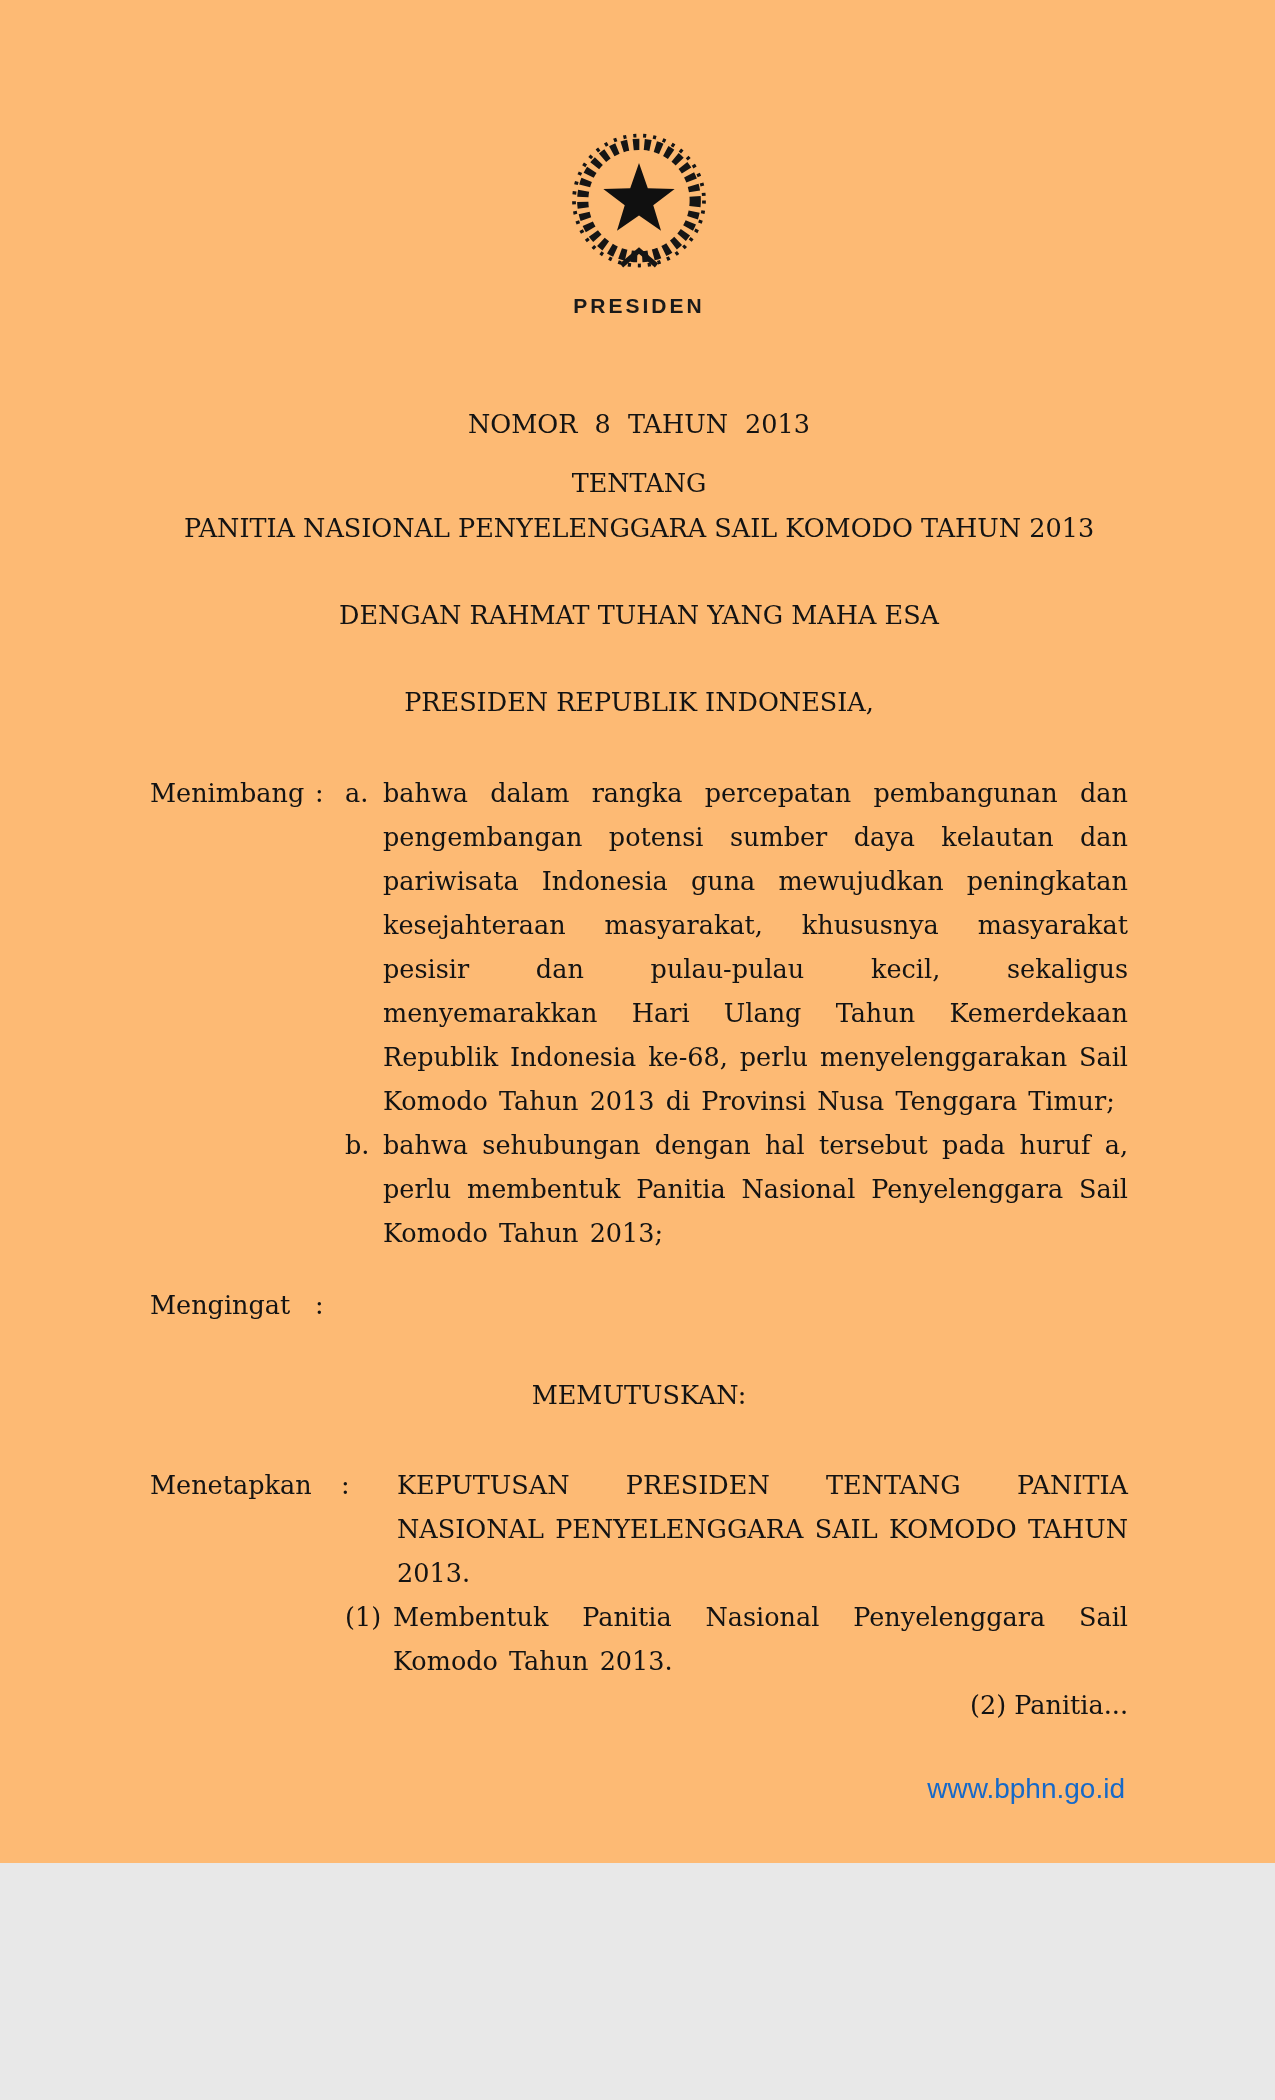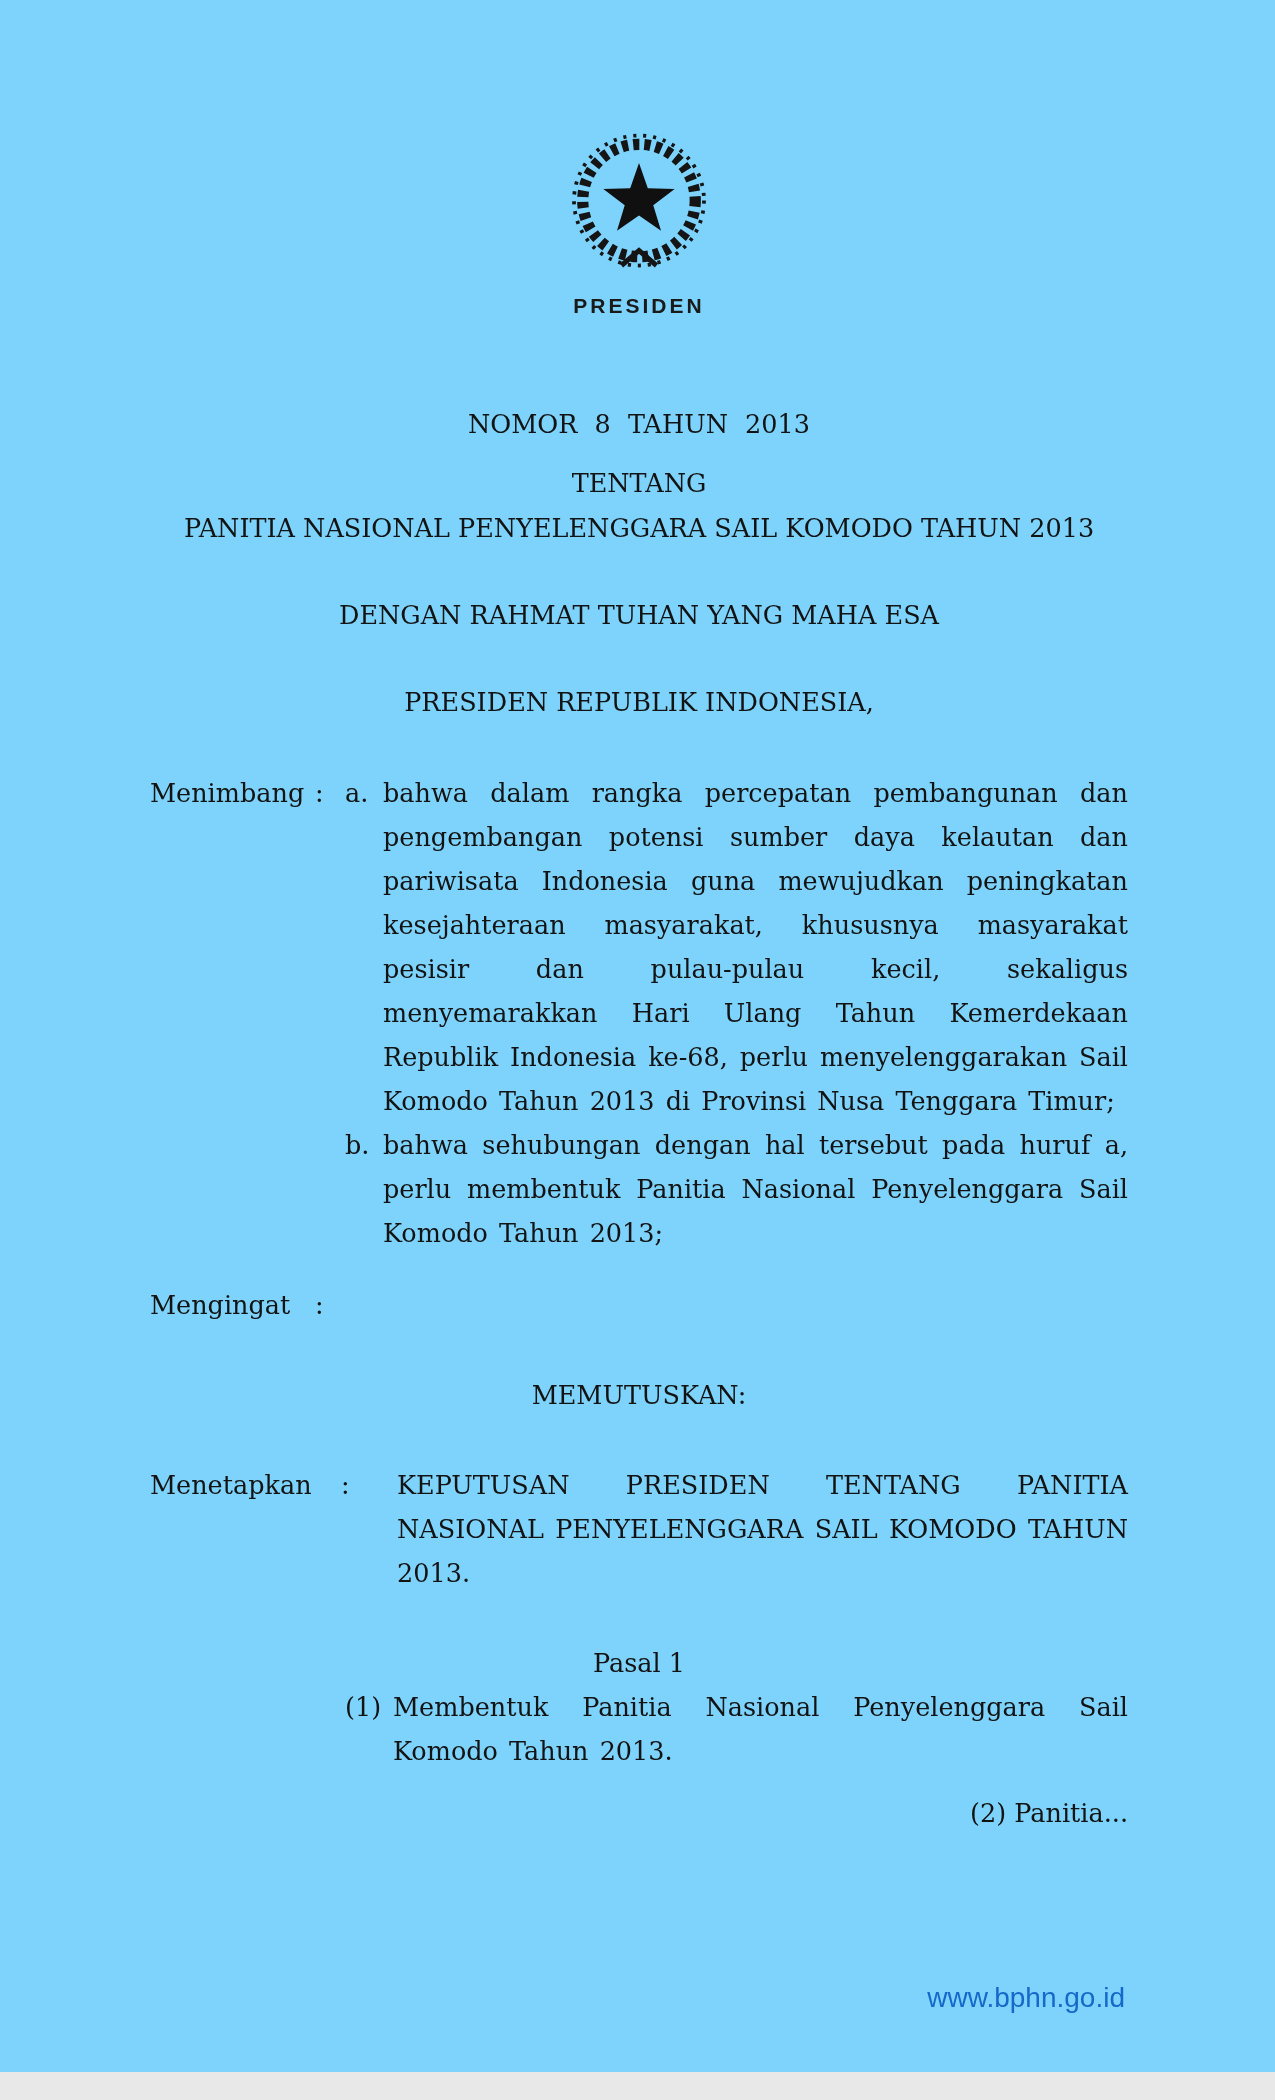--- a/index.html
+++ b/index.html
@@ -1,20 +1,20 @@
 <!DOCTYPE html>
 <html><head>
 <meta charset="utf-8">
 <style>
   html,body{margin:0;padding:0;background:#e8e8e8;}
   .page{
     position:relative;
-    width:1275px;height:2072px;
+    width:1275px;height:1863px;
     margin:0 auto;
-    background:#7dd3fc;
+    background:#fdba74;
     font-family:"DejaVu Serif", serif;
     font-size:25.5px;
     color:#131313;
     overflow:hidden;
   }
   .content{
     position:absolute;
     left:150px;top:128px;
     width:978px;
   }
@@ -43,21 +43,21 @@
   .m-mengingat{margin-top:28px;}
   .lettered-item{padding-left:38px;text-align:justify;}
   .lettered-item .marker{display:inline-block;width:38px;margin-left:-38px;}
   .memutuskan{text-align:center;margin-top:46px;line-height:44px;}
   .m-menetapkan{margin-top:46px;gap:26px;}
   
   .pasal-heading{text-align:center;margin-top:46px;line-height:44px;}
   .pasal-body{margin-left:195px;line-height:44px;}
   .numbered-item{padding-left:48px;text-align:justify;word-spacing:3px;}
   .numbered-item .marker{display:inline-block;width:48px;margin-left:-48px;}
-  .catchword{text-align:right;margin-top:18px;line-height:44px;}
+  .catchword{text-align:right;line-height:44px;}
   
   .footer{
     position:absolute;
     right:150px;bottom:58px;
     font-family:"Liberation Sans", sans-serif;
     font-size:28px;
     color:#1669c9;
   }
 </style>
 </head>
@@ -106,21 +106,20 @@
     </div>
 
     <div class="memutuskan">MEMUTUSKAN:</div>
 
     <div class="clause m-menetapkan">
       <div class="clause-label">Menetapkan</div>
       <div class="clause-colon">:</div>
       <div class="clause-body">KEPUTUSAN PRESIDEN TENTANG PANITIA NASIONAL PENYELENGGARA SAIL KOMODO TAHUN 2013.</div>
     </div>
 
-    <div class="pasal-heading">Pasal 1</div>
     <div class="pasal-body">
       <div class="numbered-item">
         <span class="marker">(1)</span><span>Membentuk Panitia Nasional Penyelenggara Sail Komodo Tahun 2013.</span>
       </div>
       <div class="catchword">(2) Panitia...</div>
     </div>
 
   </div>
 
   <div class="footer" style="color: rgb(22, 105, 201);">www.bphn.go.id</div>

